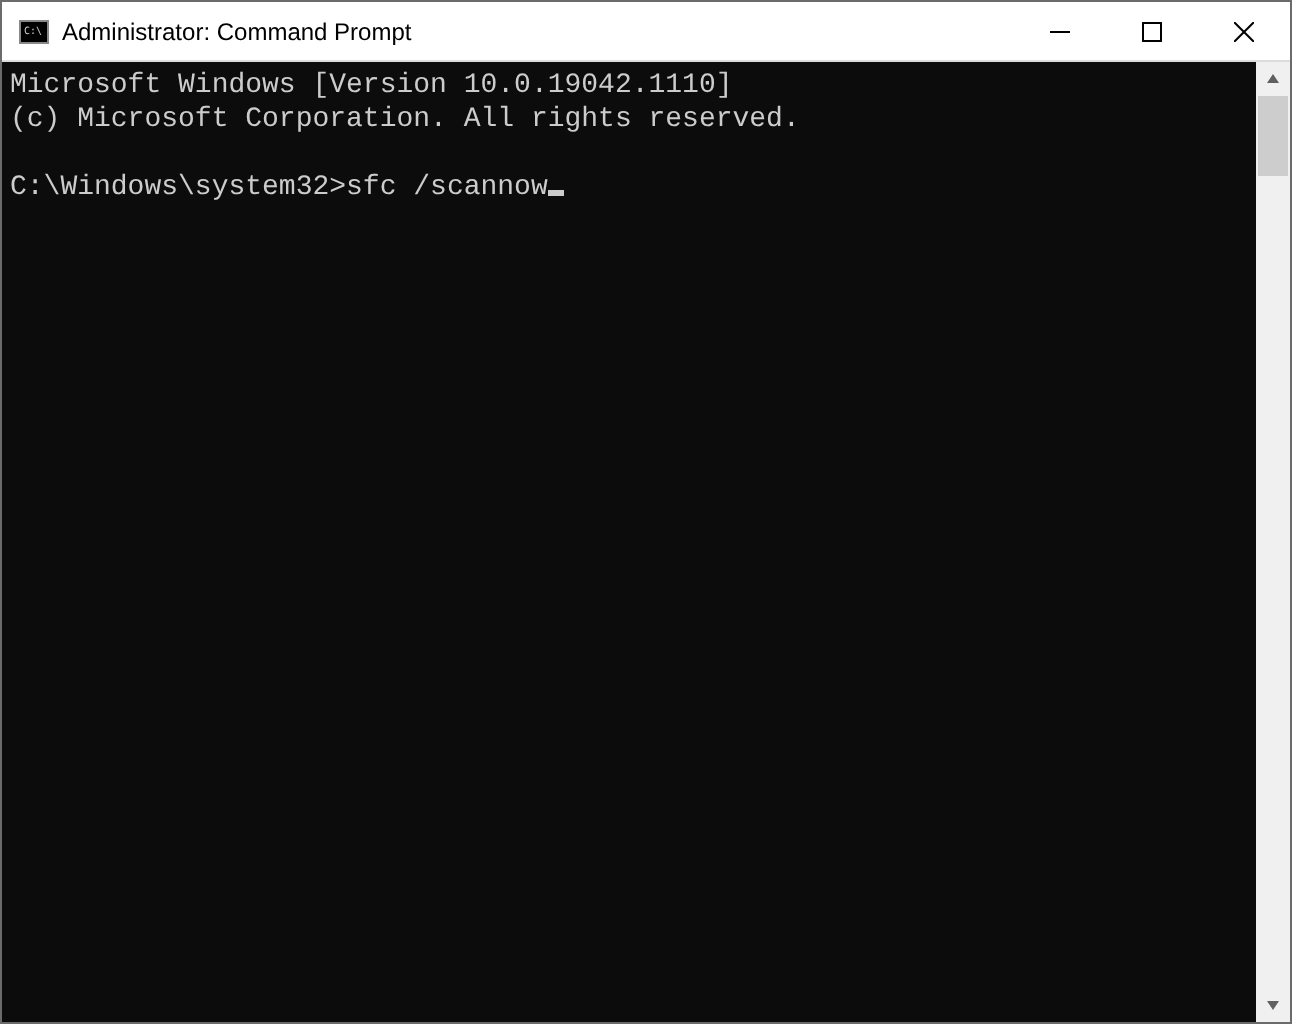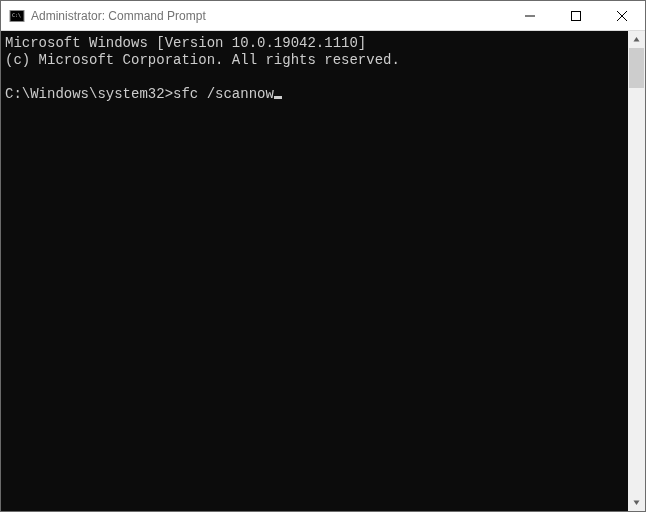--- a/index.html
+++ b/index.html
@@ -1,21 +1,21 @@
 <!DOCTYPE html>
 <html><head>
   <meta charset="utf-8">
   <style>
     * { margin: 0; padding: 0; box-sizing: border-box; }
     body { width: 646px; height: 512px; font-family: "Segoe UI", Tahoma, sans-serif; background: #fff; overflow: hidden; }
     .window { width: 646px; height: 512px; border: 1px solid #6b6b6b; display: flex; flex-direction: column; background: #fff; }
     .titlebar { height: 30px; background: #ffffff; display: flex; align-items: center; border-bottom: 1px solid #dcdcdc; }
     .titlebar-icon { width: 16px; height: 16px; margin: 0 6px 0 8px; display: flex; align-items: center; justify-content: center; }
     .titlebar-icon svg { width: 16px; height: 16px; }
-    .titlebar-title { font-size: 12px; color: #737373; flex: 0 0 auto; }
+    .titlebar-title { font-size: 12px; color: #000000; flex: 0 0 auto; }
     .titlebar-spacer { flex: 1; }
     .titlebar-buttons { display: flex; height: 100%; }
     .tb-btn { width: 46px; height: 100%; display: flex; align-items: center; justify-content: center; background: transparent; border: none; }
     .tb-btn svg { width: 10px; height: 10px; stroke: #000; stroke-width: 1; fill: none; }
     .client { flex: 1; display: flex; background: #0c0c0c; min-height: 0; }
     .terminal { flex: 1; background: #0c0c0c; color: #cccccc; font-family: Consolas, "Courier New", monospace; font-size: 14px; line-height: 17px; padding: 4px 0 4px 4px; white-space: pre; overflow: hidden; }
     .scrollbar { width: 17px; background: #f0f0f0; display: flex; flex-direction: column; }
     .sb-btn { height: 17px; background: #f0f0f0; display: flex; align-items: center; justify-content: center; }
     .sb-btn svg { width: 7px; height: 7px; }
     .sb-track { flex: 1; background: #f0f0f0; position: relative; }

